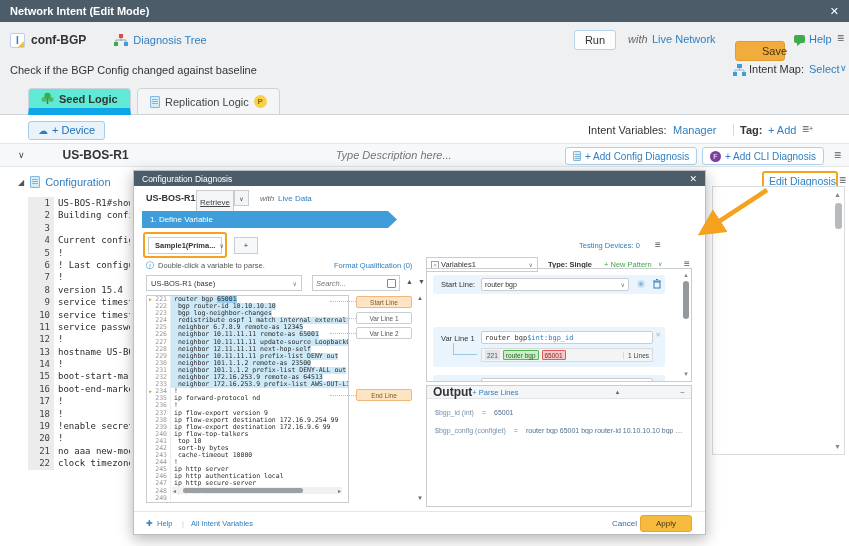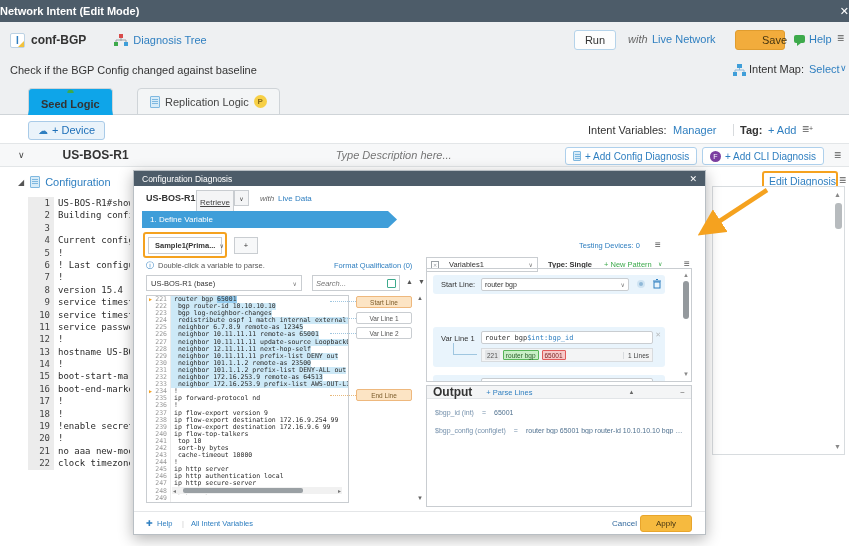--- a/index.html
+++ b/index.html
@@ -11,40 +11,40 @@
   }
   *{margin:0;padding:0;box-sizing:border-box;}
   body{background:#9aa2a8;font-family:"Liberation Sans",sans-serif;}
   #app{position:relative;width:849px;height:546px;background:#eef0f2;overflow:hidden;
        font-family:"Liberation Sans",sans-serif;color:#333;}
   .abs{position:absolute;}
   .blue{color:var(--brand-blue);}
   .burger{color:#555;font-size:12px;line-height:12px;cursor:pointer;}
   
   .titlebar{left:0;top:0;width:849px;height:22px;background:#4d5c69;color:#fff;
-            display:flex;align-items:center;padding:0 0;font-size:11px;font-weight:bold;}
+            display:flex;align-items:center;padding:0 10px;font-size:11px;font-weight:bold;}
   .titlebar .close{margin-left:auto;font-size:11px;font-weight:normal;cursor:pointer;}
   
   .hrow1{left:0;top:26px;width:849px;height:28px;display:flex;align-items:center;padding:0 10px;}
   .intent-ic{width:15px;height:15px;border:1px solid #bcd2e4;background:#fff;border-radius:2px;
              position:relative;display:inline-flex;align-items:center;justify-content:center;
              color:var(--brand-blue);font-weight:bold;font-size:10px;}
   .intent-ic i{position:absolute;right:0;bottom:0;width:0;height:0;
                border-left:6px solid transparent;border-bottom:6px solid #f2c23c;}
   .btn{display:inline-flex;align-items:center;justify-content:center;border-radius:3px;cursor:pointer;}
   .btn-run{width:42px;height:20px;background:#fdfdfd;border:1px solid #b5d3ea;font-size:11px;color:#333;}
   .btn-save{width:50px;height:20px;background:var(--save-yellow);border:1px solid #e09c2e;
             color:#453511;font-size:11px;}
   .btn-light{background:#eaf3fa;border:1px solid #a9cbe8;color:#1d6fb8;font-size:11px;}
   .btn-white{background:#fff;border:1px solid #aed0ec;color:#2f7fc0;font-size:10px;}
   .hrow2{left:0;top:60px;width:849px;height:20px;display:flex;align-items:center;padding:0 10px;font-size:11px;}
   
   .tab{position:absolute;top:88px;height:27px;display:flex;align-items:center;gap:5px;
        padding:0 12px;font-size:11px;border:1px solid #cfd4d8;border-radius:4px 4px 0 0;cursor:pointer;}
-  .tab.active{background:#0ea5e9;border-bottom:5px solid #0ea5e9;font-weight:bold;z-index:3;flex-direction:column;}
+  .tab.active{background:#5eead4;border-bottom:7px solid #0ea5e9;font-weight:bold;z-index:3;}
   .tab.inactive{background:#f3f5f6;color:#444;}
   .pbadge{width:13px;height:13px;border-radius:50%;background:#f7d046;color:#8a6d1a;
           font-size:8px;display:inline-flex;align-items:center;justify-content:center;font-weight:bold;}
   .main-panel{left:0;top:114px;width:849px;height:432px;background:#fff;border-top:1px solid #cfd4d8;}
   
   .tbar{left:0;top:119px;width:849px;height:22px;display:flex;align-items:center;padding:0 10px;}
   .devstrip{left:0;top:143px;width:849px;height:24px;background:#f7f8f9;border-top:1px solid #e3e6e8;
             border-bottom:1px solid #e3e6e8;display:flex;align-items:center;padding:0 8px;}
   .descinput{border:none;background:transparent;font-style:italic;font-size:11px;color:#b9bec2;
              text-align:center;outline:none;width:260px;}
@@ -128,21 +128,21 @@
       <rect x="5" y="1" width="4" height="4" fill="#d84b4b"></rect>
         <rect x="0" y="9" width="4" height="4" fill="#3daa4c"></rect>
       <rect x="10" y="9" width="4" height="4" fill="#3f9ed9"></rect>
       <path d="M7 5v3M2 9V7h10v2" stroke="#9aa0a5" fill="none" stroke-width="1"></path>
     </svg>
     <span class="blue" style="font-size:11px;margin-left:5px;cursor:pointer;">Diagnosis Tree</span>
     <span style="margin-left:auto;"></span>
     <button class="btn btn-run" style="position:absolute;left:574px;top:4px;">Run</button>
     <span style="position:absolute;left:628px;top:7px;font-style:italic;font-size:11px;color:#666;">with</span>
     <span class="blue" style="position:absolute;left:652px;top:7px;font-size:11px;cursor:pointer;">Live Network</span>
-    <button class="btn btn-save" style="position:absolute;left:735px;top:4px;padding-left:29px;">Save</button>
+    <button class="btn btn-save" style="position:absolute;left:735px;top:15px;padding-left:29px;">Save</button>
     <svg width="12" height="12" style="position:absolute;left:794px;top:8px;">
       <rect x="0" y="1" width="11" height="8" rx="2" fill="#3daa4c"></rect>
         <path d="M3 9l0 3 4-3z" fill="#3daa4c"></path>
     </svg>
     <span class="blue" style="position:absolute;left:809px;top:7px;font-size:11px;cursor:pointer;">Help</span>
     <span class="burger" style="position:absolute;left:837px;top:6px;">≡</span>
   </div>
 
   <div class="abs hrow2">
     <span>Check if the BGP Config changed against baseline</span>
@@ -275,21 +275,21 @@
     <div class="dtab" style="left:100px;width:24px;background:#f7f8f9;justify-content:center;font-weight:normal;">
       <span>+</span>
     </div>
     <span class="blue sm" style="position:absolute;left:445px;top:70px;cursor:pointer;">Testing Devices: 0</span>
     <span class="burger" style="position:absolute;left:521px;top:68px;font-size:10px;">≡</span>
 
     <span class="blue" style="position:absolute;left:12px;top:89px;font-size:8px;">ⓘ</span>
     <span class="sm" style="position:absolute;left:24px;top:90px;color:#555;">Double-click a variable to parse.</span>
     <span class="blue sm" style="position:absolute;left:200px;top:90px;cursor:pointer;">Format Qualification (0)</span>
 
-    <div class="sel-box" style="position:absolute;left:292px;top:86px;width:112px;height:15px;gap:10px;">
+    <div class="sel-box" style="position:absolute;left:292px;top:86px;width:112px;height:15px;gap:2px;">
       <span style="width:8px;height:8px;border:1px solid #9aa0a5;color:#9aa0a5;font-size:5px;display:inline-flex;align-items:center;justify-content:center;">✕</span>
       <span>Variables1</span>
       <span class="chev">∨</span>
     </div>
     <span class="sm" style="position:absolute;left:414px;top:89px;font-weight:bold;">Type: Single</span>
     <span class="sm" style="position:absolute;left:470px;top:89px;color:#3daa4c;cursor:pointer;">+ New Pattern</span>
     <span style="position:absolute;left:524px;top:89px;color:#3daa4c;font-size:6px;">∨</span>
     <span class="burger" style="position:absolute;left:550px;top:87px;font-size:10px;">≡</span>
 
     <div class="sel-box" style="position:absolute;left:12px;top:104px;width:156px;height:16px;">
@@ -392,21 +392,21 @@
         <div class="card-in" style="left:48px;top:3px;width:172px;"></div>
       </div>
       <span class="sb-arrow" style="position:absolute;right:2px;top:3px;font-size:6px;">▲</span>
       <span style="position:absolute;right:2px;top:12px;width:6px;height:38px;background:#94999d;border-radius:3px;cursor:pointer;"></span>
       <span class="sb-arrow" style="position:absolute;right:2px;bottom:3px;font-size:6px;">▼</span>
     </div>
 
     <div style="position:absolute;left:292px;top:214px;width:266px;height:122px;border:1px solid #c9cdd1;">
       <div style="height:13px;background:#f4f5f6;border-bottom:1px solid #e2e5e8;display:flex;align-items:center;padding:0 6px;">
         <span style="font-size:12px;font-weight:bold;">Output</span>
-        <span class="blue" style="font-size:7.5px;margin-left:14px;cursor:pointer;">+ Parse Lines</span>
+        <span class="blue" style="font-size:7.5px;cursor:pointer;">+ Parse Lines</span>
         <span style="font-size:6px;color:#666;margin-left:96px;cursor:pointer;">▲</span>
         <span style="font-size:8px;color:#666;margin-left:auto;cursor:pointer;">−</span>
       </div>
       <div style="padding-top:4px;">
           <div class="outrow">
             <span class="outname">$bgp_id (int)</span>
             <span class="outeq">=</span>
             <span class="outval">65001</span>
           </div>
           <div class="outrow">

